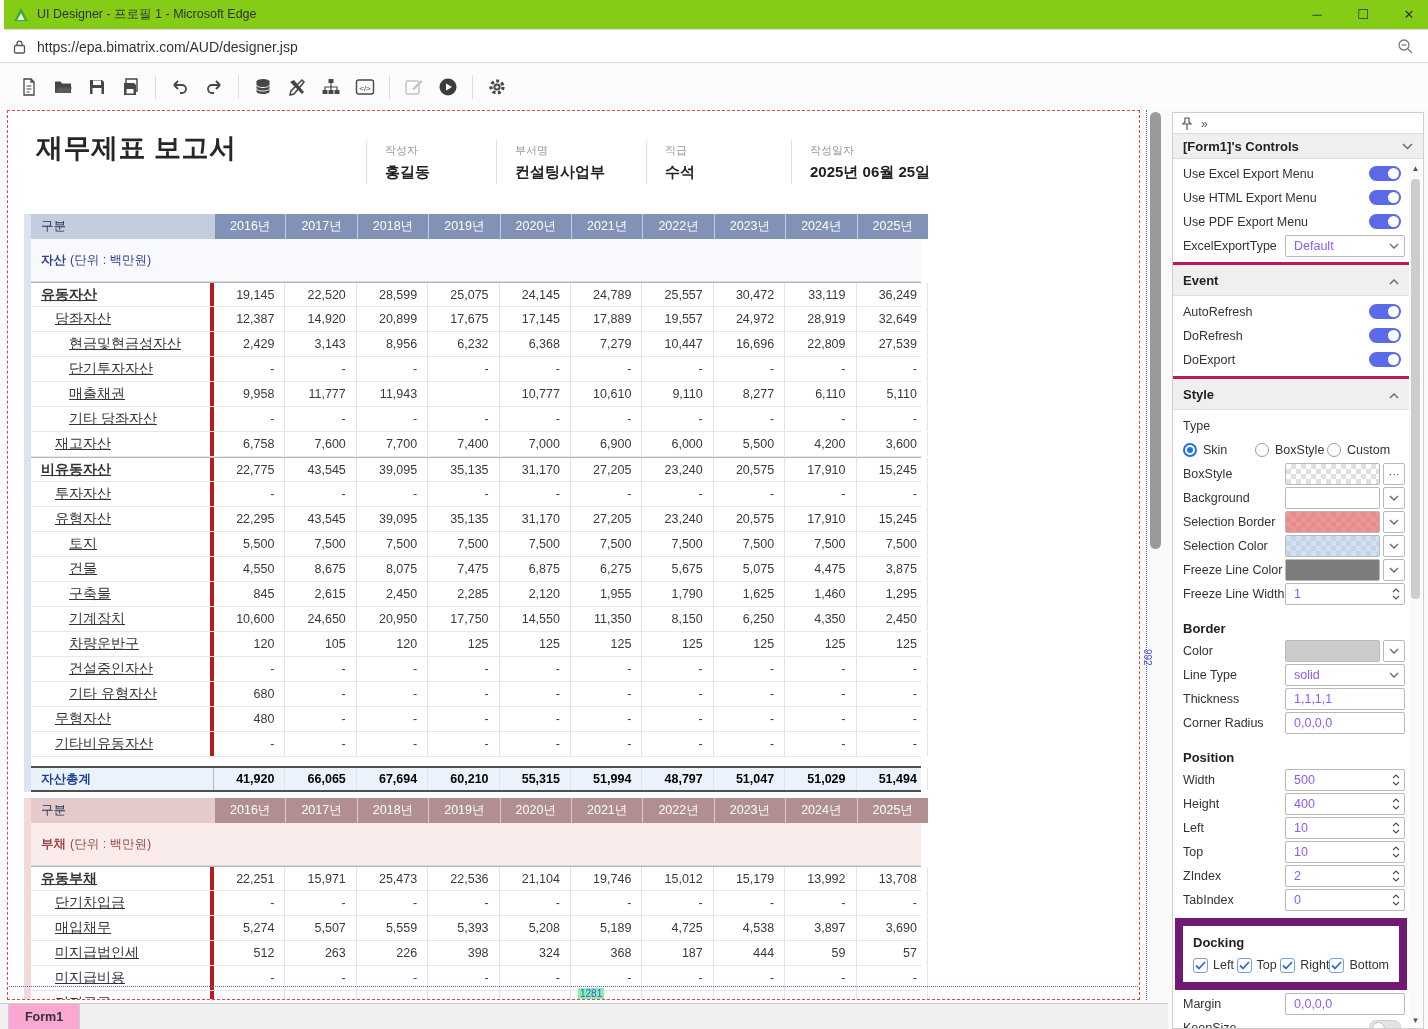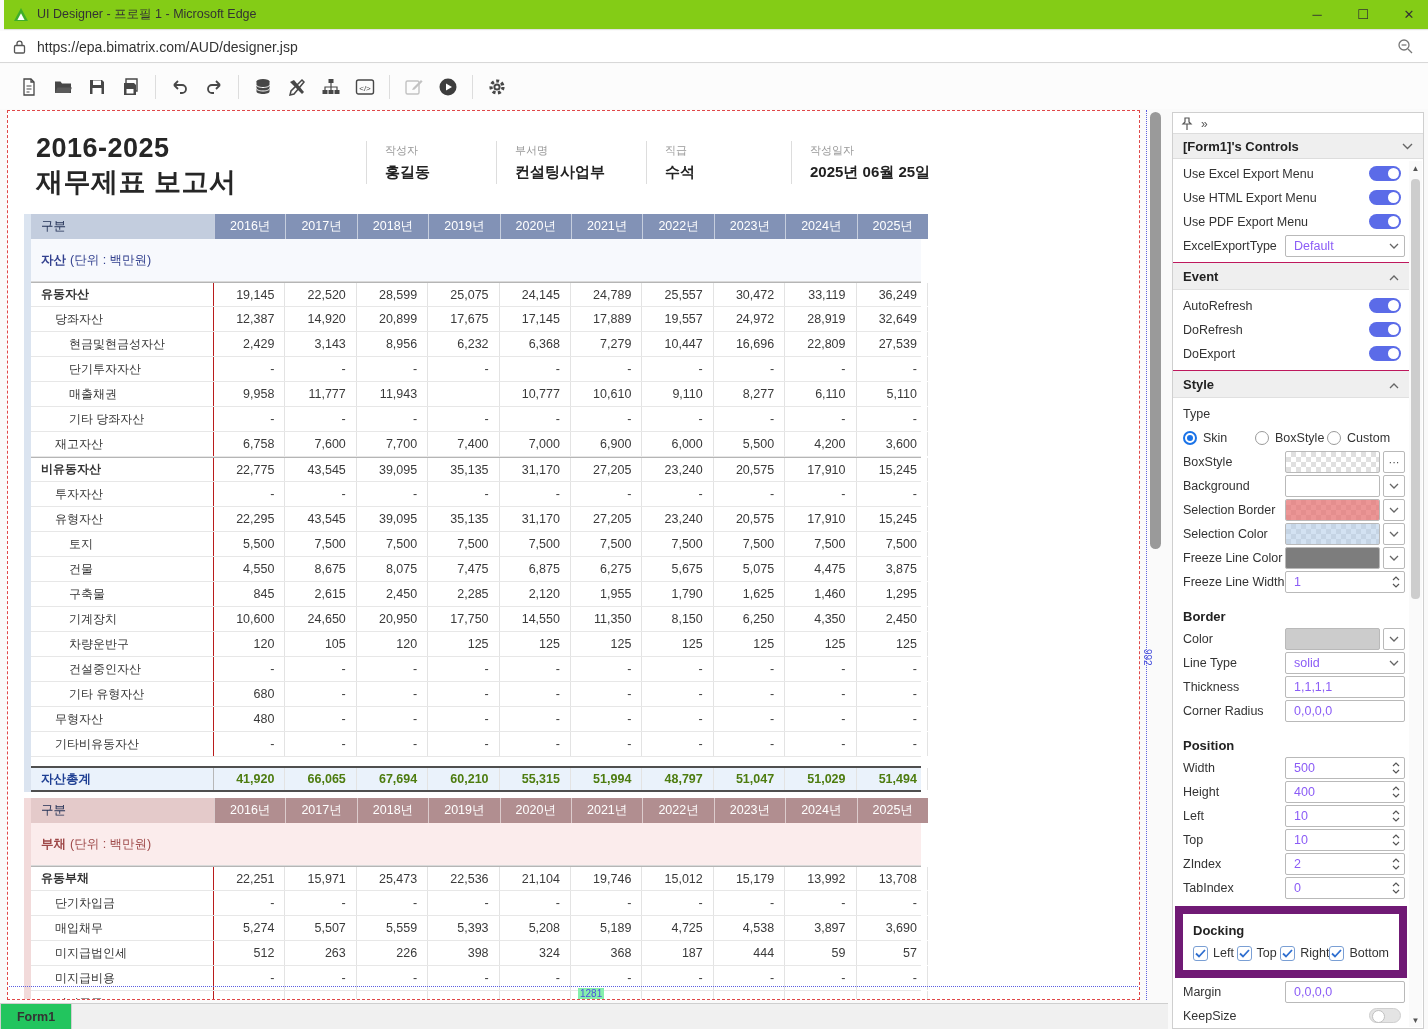--- a/index.html
+++ b/index.html
@@ -45,42 +45,42 @@
   
   .fin-table{position:absolute;border-left:7px solid var(--strip);width:897px;}
   .ft-row{display:grid;grid-template-columns:183px repeat(10,71.4px);height:25px;}
   .ft-head .ft-year-cell{background:var(--hd);color:#fff;display:flex;align-items:center;justify-content:center;font-size:12.5px;border-left:1px solid rgba(255,255,255,.55);}
   .ft-head .ft-label-cell{background:var(--hdl);color:#223055;display:flex;align-items:center;padding-left:10px;font-size:12.5px;border-right:none;}
   .ft-section{height:43px;display:flex;align-items:center;padding-left:10px;background:var(--secbg);border-bottom:1px solid #d9d9d9;font-size:12.5px;color:var(--sec);}
   .ft-secname{font-weight:bold;}
   .ft-secunit{margin-left:4px;}
   .ft-data{border-bottom:1px solid #e7e7e7;}
   .ft-data.lv1{border-top:1px solid #b5b5b5;}
-  .ft-data .ft-label-cell{display:flex;align-items:center;font-size:12px;color:#333;border-right:1px solid #b91c1c;}
+  .ft-data .ft-label-cell{display:flex;align-items:center;font-size:14px;color:#333;border-right:4px solid #b91c1c;text-decoration:underline;}
   .ft-data.lv1 .ft-label-cell{padding-left:10px;font-weight:bold;}
   .ft-data.lv2 .ft-label-cell{padding-left:24px;}
   .ft-data.lv3 .ft-label-cell{padding-left:38px;}
   .ft-num-cell{display:flex;align-items:center;justify-content:flex-end;padding-right:10px;font-size:12.5px;color:#3a3a3a;border-right:1px solid #e3e3e3;}
   .ft-gap{height:9px;}
   .ft-total{height:26px;border-top:2px solid #4f4f4f;border-bottom:2px solid #4f4f4f;background:var(--totbg);}
   .ft-total .ft-label-cell{display:flex;align-items:center;padding-left:10px;font-weight:bold;font-size:12.5px;color:#1e3f93;border-right:1px solid #b7b7b7;}
-  .ft-total .ft-num-cell{font-weight:bold;color:#4d7c0f;}
+  .ft-total .ft-num-cell{font-weight:bold;color:#000000;}
   .t-blue{--strip:#dbe4f0;--hd:#8292b6;--hdl:#c3cdde;--secbg:#f7f9fd;--sec:#33418f;--totbg:#eaf2fb;}
   .t-red{--strip:#f2dada;--hd:#b18e90;--hdl:#e4caca;--secbg:#fbecec;--sec:#9e4848;--totbg:#fbecec;}
 
   
   .panel{position:absolute;left:1172px;top:112px;width:252px;height:917px;background:#fff;border:1px solid #cfcfcf;overflow:hidden;}
   .panel-top{height:20px;display:flex;align-items:center;padding:2px 8px 0 8px;color:#555;}
   .panel-top .chevrons{font-size:12px;margin-left:8px;color:#555;}
   .panel-head{height:26px;background:#efefef;border-top:1px solid #ddd;border-bottom:1px solid #ddd;display:flex;align-items:center;padding:0 10px;}
   .panel-head .ph-label{font-size:13px;font-weight:bold;color:#222;flex:1;}
   .props{position:absolute;left:0;top:48px;right:14px;bottom:0;overflow:hidden;}
   .p-row{display:flex;align-items:center;height:23px;margin:1px 0;padding:0 4px 0 10px;}
   .p-label{font-size:12.5px;color:#333;flex:1;}
-  .p-section{height:28px;background:#efefef;border-top:1px solid #be185d;border-bottom:1px solid #e0e0e0;display:flex;align-items:center;padding:0 10px;margin:5px 0 4px 0;}
+  .p-section{height:34px;background:#efefef;border-top:3px solid #be185d;border-bottom:1px solid #e0e0e0;display:flex;align-items:center;padding:0 10px;margin:5px 0 4px 0;}
   .p-section .ps-label{font-size:13px;font-weight:bold;color:#222;flex:1;}
   .p-subhead{font-size:13px;font-weight:bold;color:#222;padding:0 10px;height:20px;display:flex;align-items:end;margin-top:11px;margin-bottom:3px;}
   .ctl{width:120px;display:flex;}
   .tg{width:32px;height:15px;border-radius:8px;position:relative;margin-left:auto;margin-right:4px;}
   .tg.on{background:#5b6be8;}
   .tg.on::after{content:"";position:absolute;right:2px;top:2px;width:11px;height:11px;border-radius:50%;background:#fff;}
   .tg.off{background:#e4e4e4;border:1px solid #cfcfcf;}
   .tg.off::after{content:"";position:absolute;left:2px;top:1px;width:11px;height:11px;border-radius:50%;background:#fff;border:1px solid #c0c0c0;}
   .box{height:22px;border:1px solid #b9b9b9;border-radius:2px;background:#fff;display:flex;align-items:center;font-size:12.5px;color:#8b5cf6;flex:1;}
   .box .val{flex:1;padding-left:8px;white-space:nowrap;overflow:hidden;}
@@ -99,21 +99,21 @@
   .check-item{display:flex;align-items:center;gap:5px;font-size:12.5px;color:#333;flex:1;}
   .cb{width:15px;height:15px;border:1px solid #7a9fd4;border-radius:3px;background:#fff;display:flex;align-items:center;justify-content:center;}
   .docking-box{border:8px solid #701a75;margin:7px 2px 2px 2px;padding:0 0 5px 0;}
   .docking-box .p-subhead{margin-top:4px;}
   .panel-scroll{position:absolute;right:1px;top:48px;bottom:1px;width:13px;background:#fafafa;}
   .ps-arrow{position:absolute;left:0;width:13px;height:14px;display:flex;align-items:center;justify-content:center;color:#555;font-size:8px;}
   .ps-thumb{position:absolute;left:2px;top:18px;width:9px;height:420px;background:#cdcdcd;border-radius:4px;}
 
   
   .tabbar{position:absolute;left:0;top:1003px;width:1168px;height:26px;background:#f0f0f0;border-top:1px solid #cfcfcf;display:flex;}
-  .form-tab{width:72px;height:100%;background:#22c55e;border-left:1px solid #cfcfcf;border-right:1px solid #cfcfcf;display:flex;align-items:center;justify-content:center;font-size:12.5px;font-weight:bold;color:#333;}
+  .form-tab{margin-left:8px;width:72px;height:100%;background:#f9a8d4;border-left:1px solid #cfcfcf;border-right:1px solid #cfcfcf;display:flex;align-items:center;justify-content:center;font-size:12.5px;font-weight:bold;color:#333;}
 </style>
 </head>
 <body>
 
 <div id="win">
 
   <div class="titlebar">
     <svg class="app-logo" viewBox="0 0 16 16">
         <path d="M8 1 15 14H1z" fill="#3fae2a"></path>
         <path d="M8 6.2 11.6 13H4.4z" fill="#fff"></path>
@@ -232,21 +232,20 @@
           <circle cx="10" cy="10" r="6" fill="none" stroke="#474747" stroke-width="3.2" stroke-dasharray="2.9 2.45"></circle>
           <circle cx="10" cy="10" r="3.6" fill="#474747"></circle>
           <circle cx="10" cy="10" r="1.6" fill="#fff"></circle>
         </svg>
       </span>
     </div>
 
   <div class="main">
     <div class="canvas">
       <div class="rep-title">
-        <div>2016-2025</div>
         <div>재무제표 보고서</div>
       </div>
       <div class="rep-meta">
         <div class="meta-block b1">
           <div class="meta-label">작성자</div>
           <div class="meta-value">홍길동</div>
         </div>
         <div class="meta-block b2">
           <div class="meta-label">부서명</div>
           <div class="meta-value">컨설팅사업부</div>

